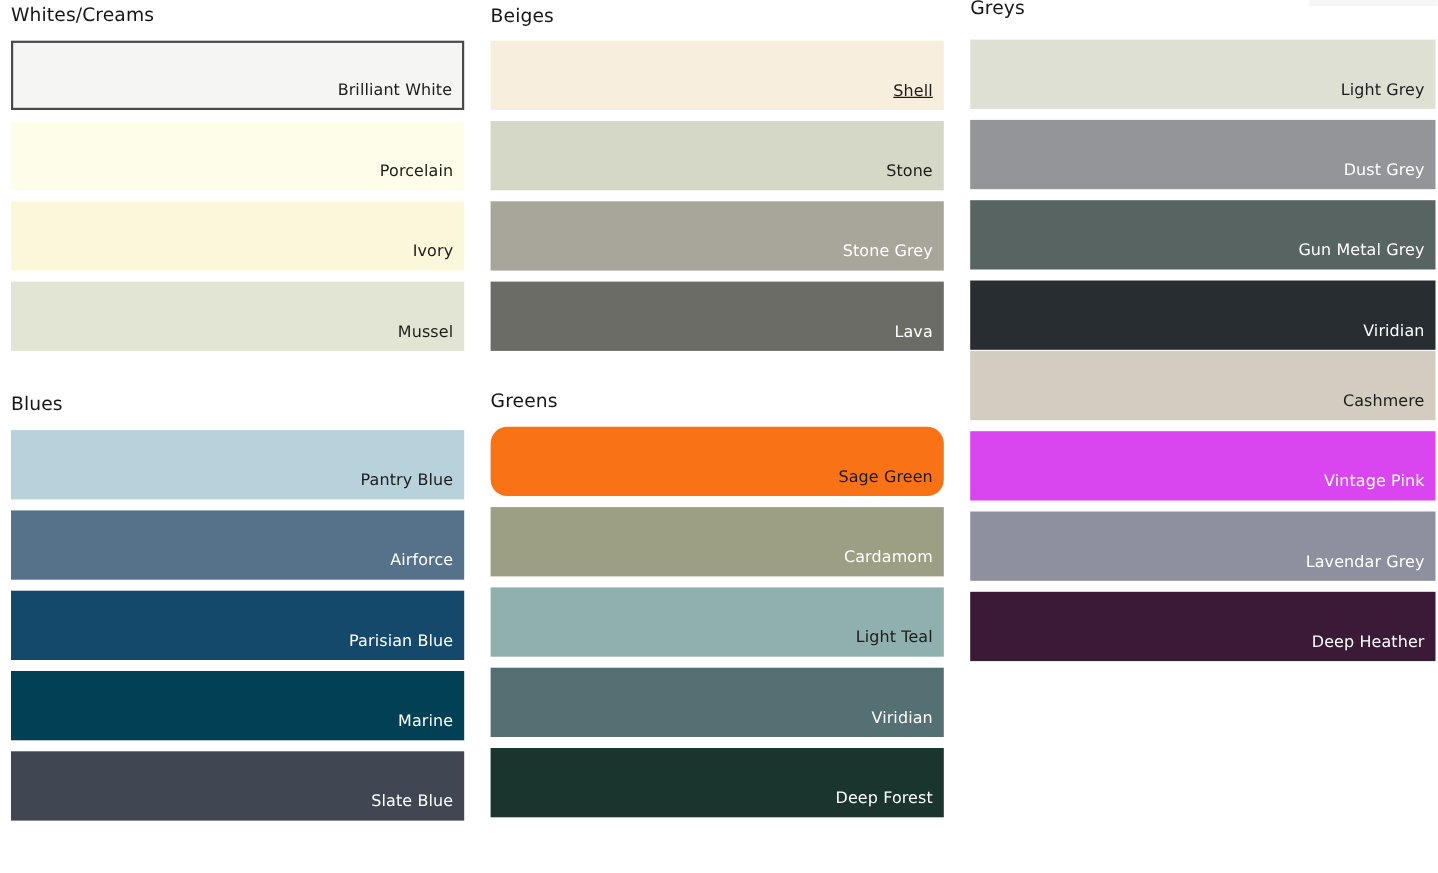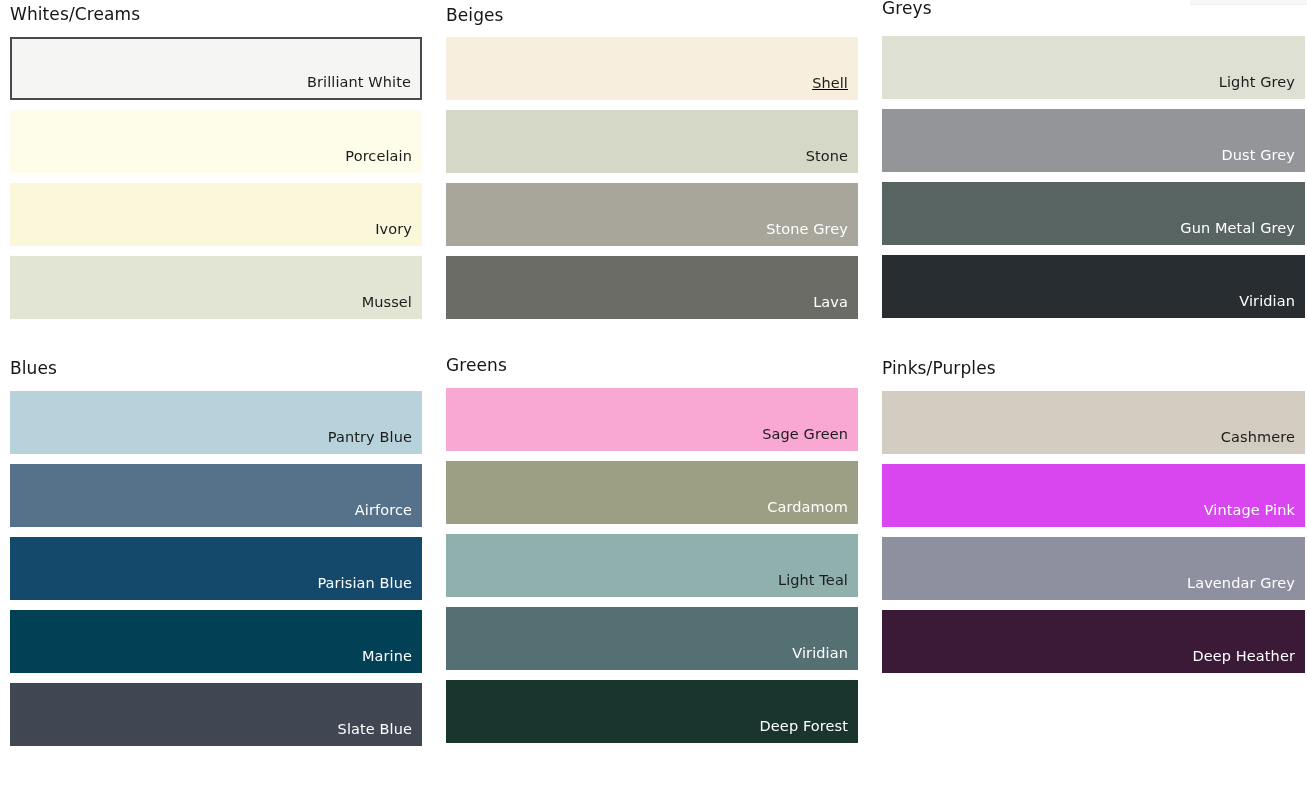--- a/index.html
+++ b/index.html
@@ -183,42 +183,41 @@
             <span class="swatch-label label-light">Slate Blue</span>
           </div>
         </div>
     </div>
 
     <div class="spacer"></div>
 
     <div class="col group-greens">
       <div class="group-title">Greens</div>
       <div class="swatch-list">
-          <div class="swatch" style="background: #f9a8d4;">
+          <div class="swatch" style="background: #f97316; border-radius: 15px;">
             <span class="swatch-label label-dark">Sage Green</span>
           </div>
           <div class="swatch" style="background: rgb(157, 159, 132);">
             <span class="swatch-label label-light">Cardamom</span>
           </div>
           <div class="swatch" style="background: rgb(143, 176, 173);">
             <span class="swatch-label label-dark">Light Teal</span>
           </div>
           <div class="swatch" style="background: rgb(85, 112, 115);">
             <span class="swatch-label label-light">Viridian</span>
           </div>
           <div class="swatch" style="background: rgb(25, 53, 45);">
             <span class="swatch-label label-light">Deep Forest</span>
           </div>
         </div>
     </div>
 
     <div class="spacer"></div>
 
     <div class="col group-pinks">
-      <div class="group-title">Pinks/Purples</div>
       <div class="swatch-list">
           <div class="swatch" style="background: rgb(210, 205, 192);">
             <span class="swatch-label label-dark">Cashmere</span>
           </div>
           <div class="swatch" style="background: #d946ef;">
             <span class="swatch-label label-light">Vintage Pink</span>
           </div>
           <div class="swatch" style="background: rgb(142, 144, 159);">
             <span class="swatch-label label-light">Lavendar Grey</span>
           </div>

